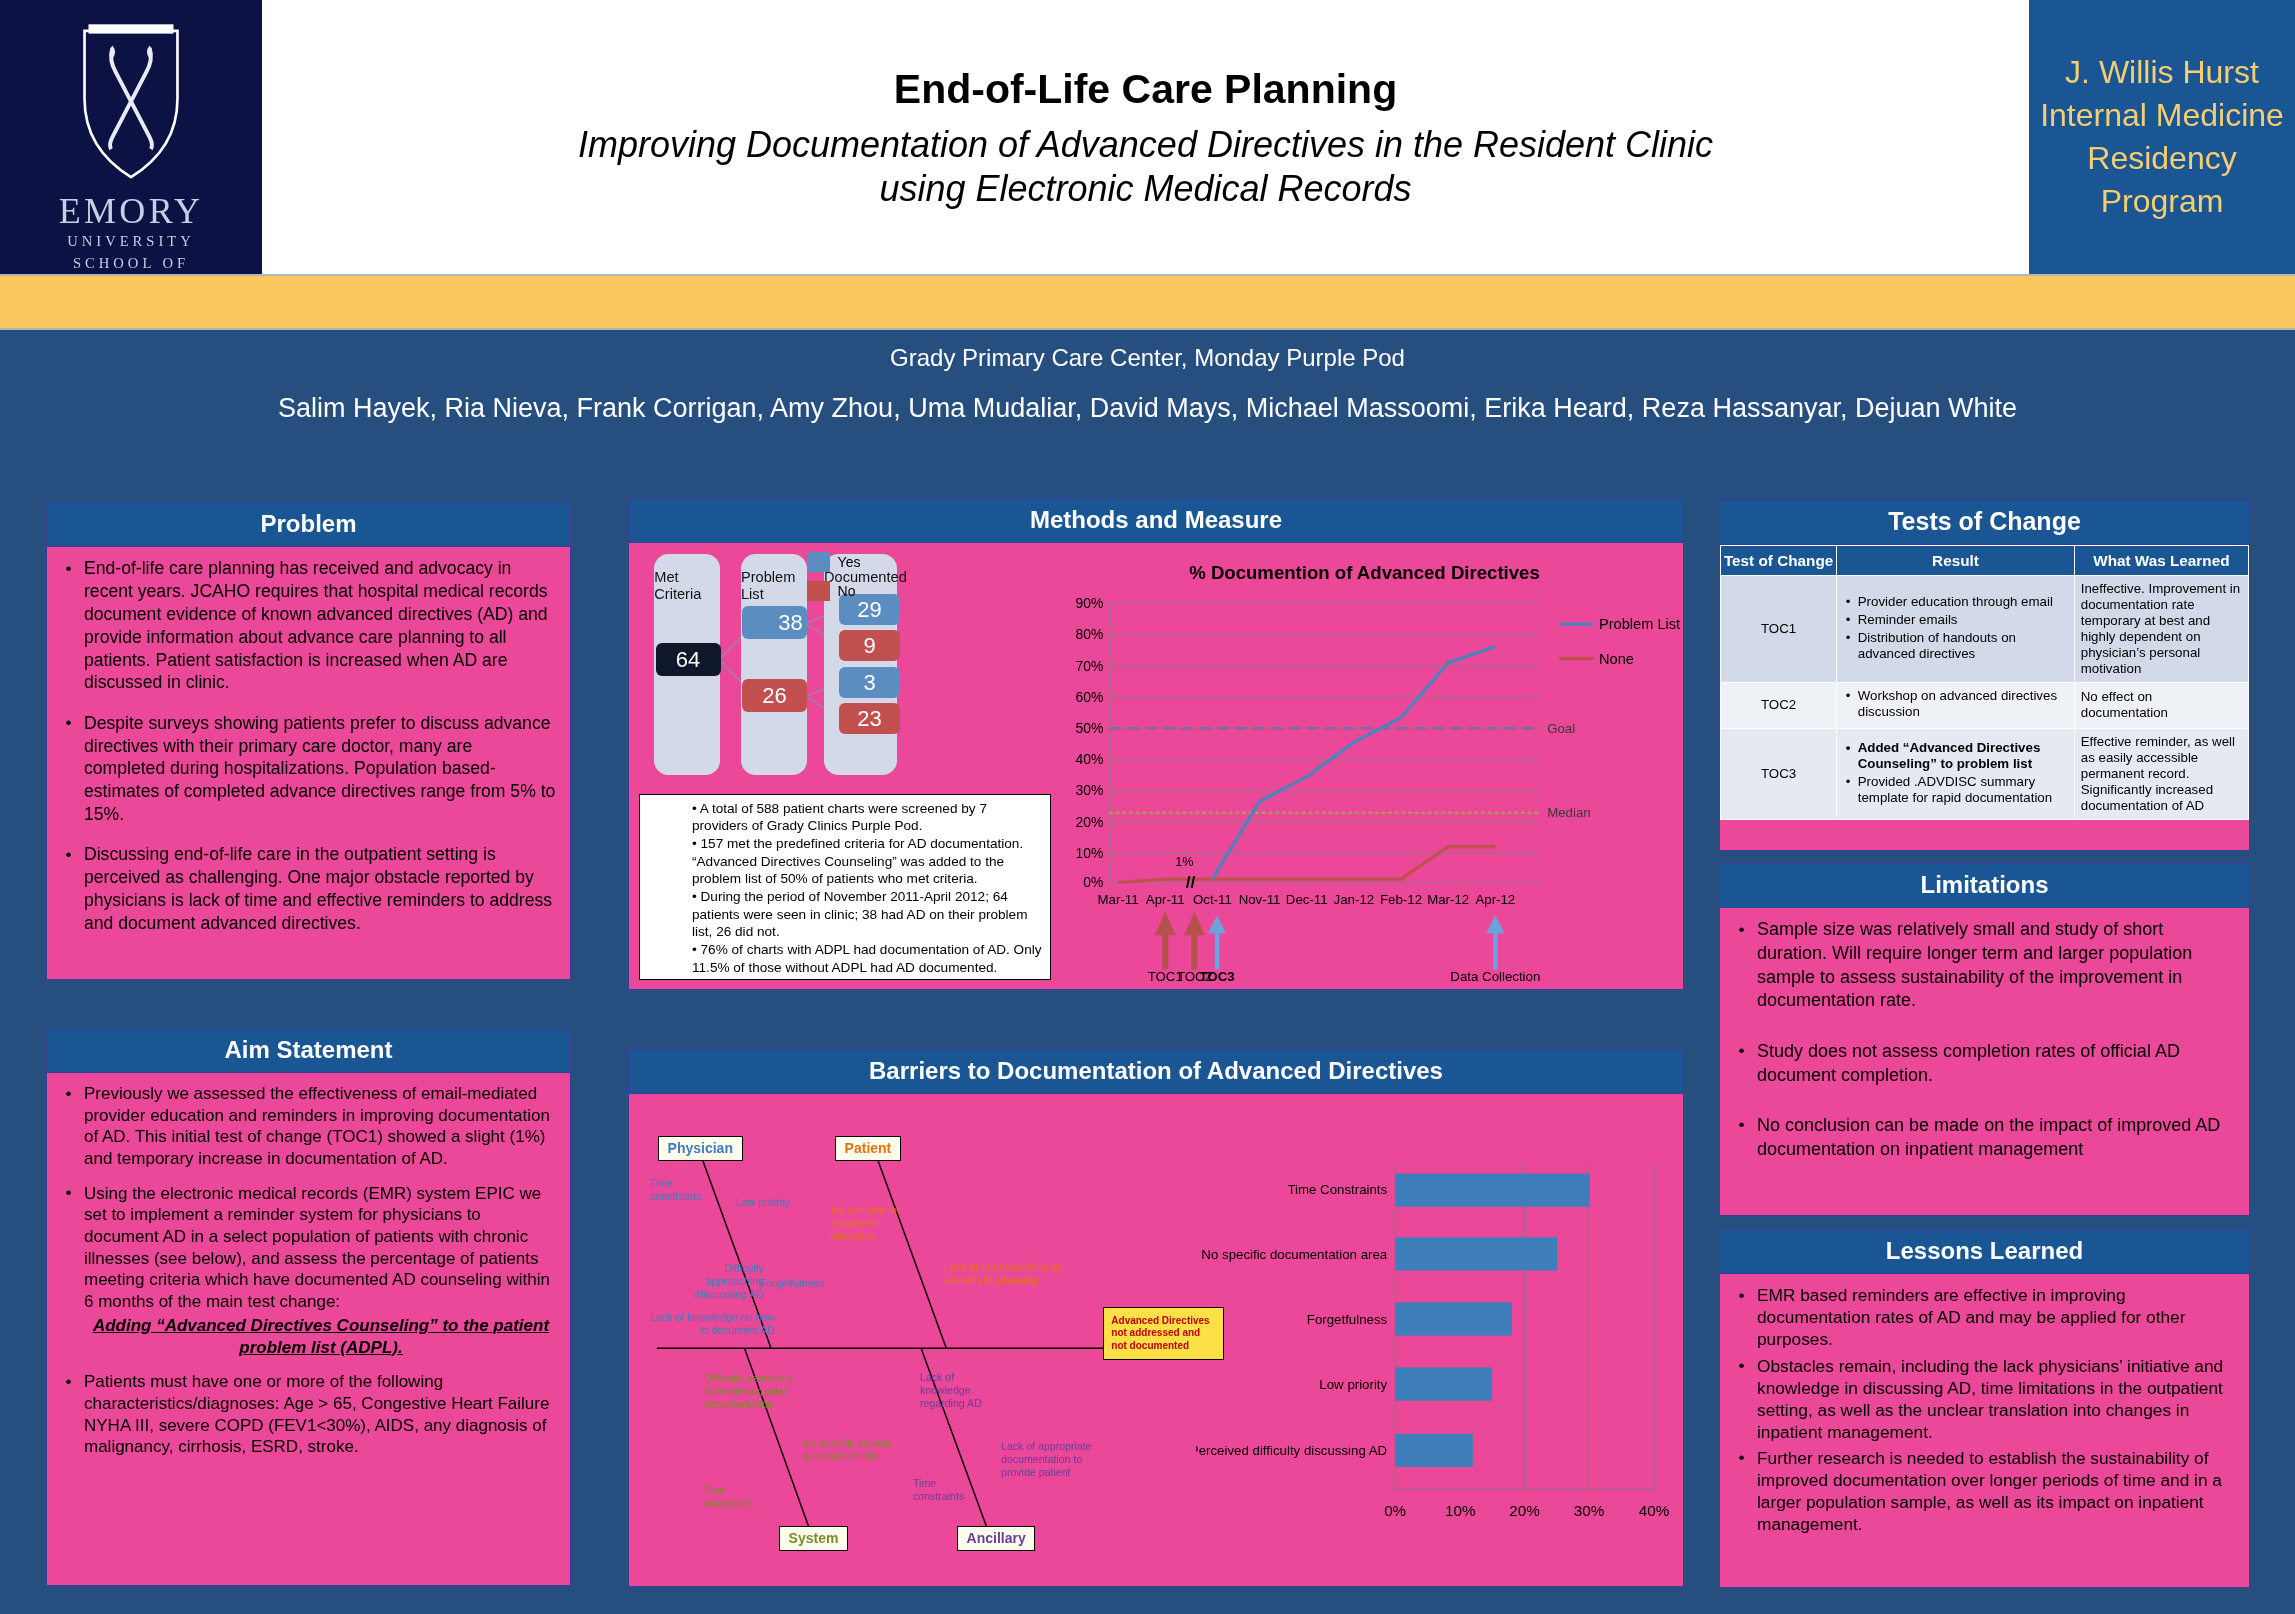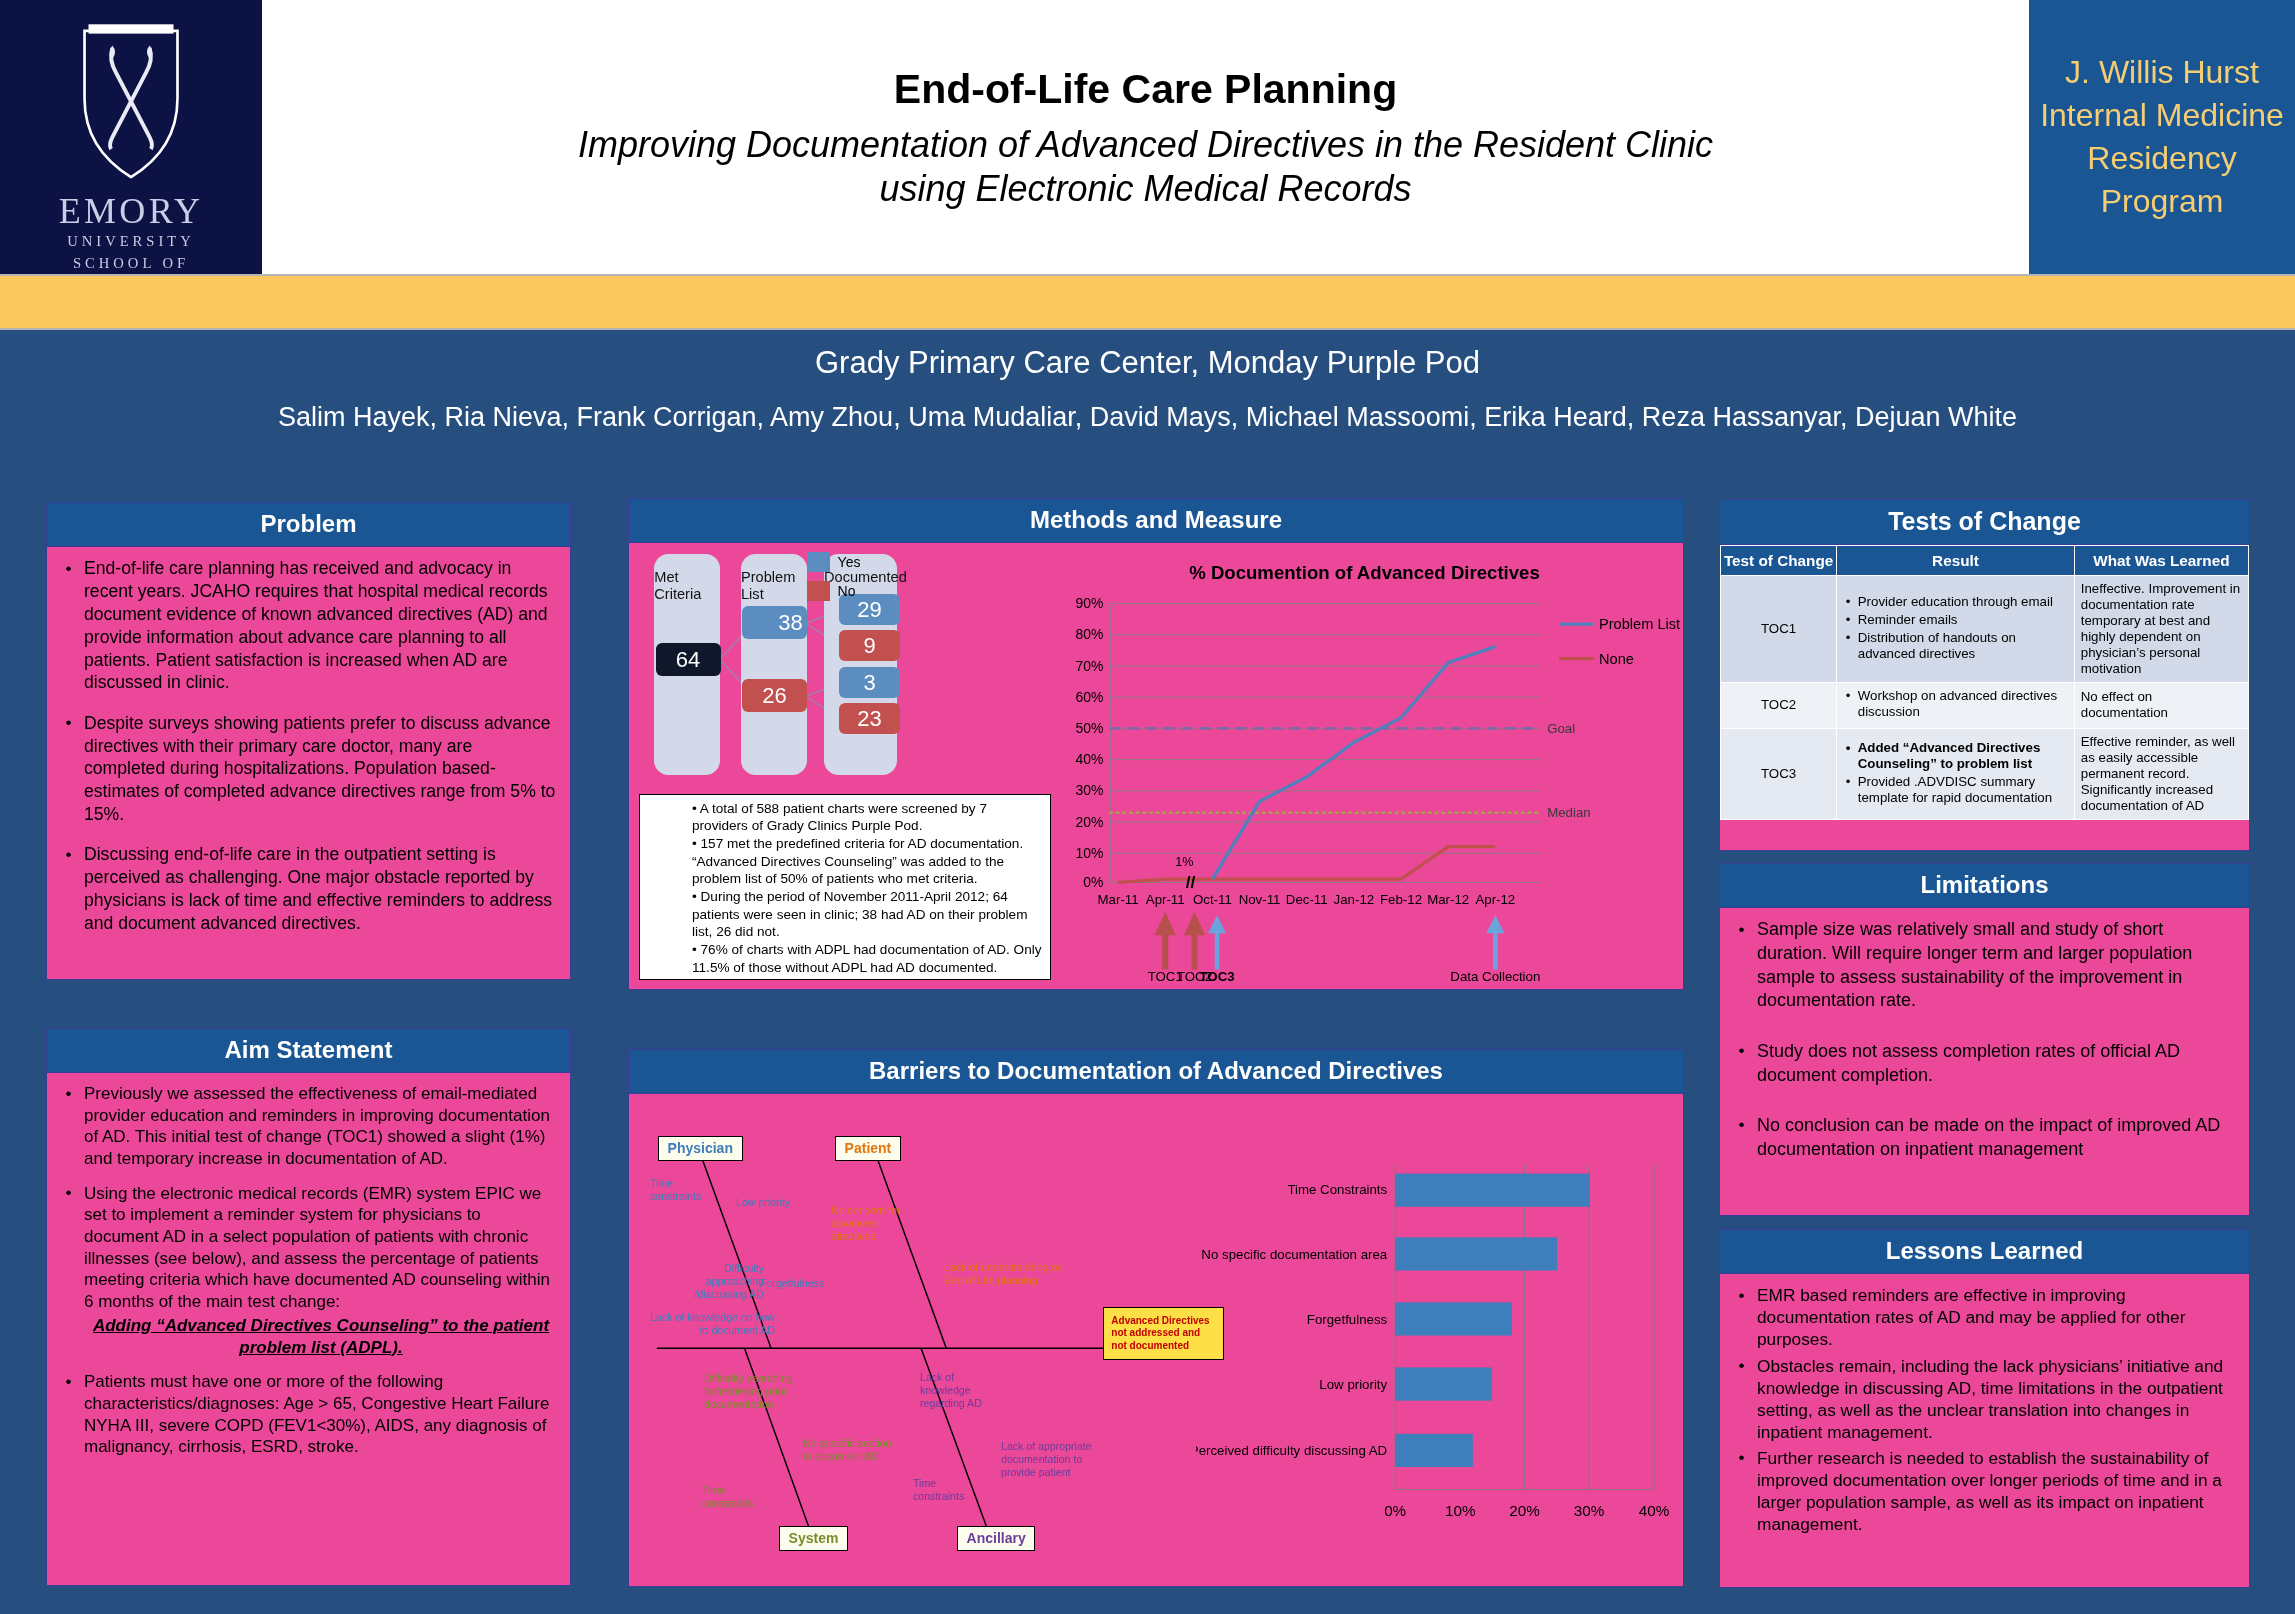--- a/index.html
+++ b/index.html
@@ -25,21 +25,21 @@
   #main-title { font-size:41px; font-weight:bold; color:#000; line-height:1.12; text-align:center; }
   #subtitle { font-size:36px; font-style:italic; color:#000; line-height:1.22; text-align:center; margin-top:10.6px; }
 
   #program-block { width:266px; flex:0 0 266px; background:#1a5694; color:#f5cd72; display:flex; flex-direction:column; justify-content:center; align-items:center; font-size:32px; line-height:1.34; text-align:center; }
 
   
   #gold-bar { position:absolute; left:0; top:274px; width:2295px; height:56px; background:#fbc85f; border-top:2px solid #b5b5b5; border-bottom:2px solid #b5b5b5; }
 
   
   #authors-block { position:absolute; left:0; top:329px; width:2295px; height:159px; color:#fff; text-align:center; }
-  #site-line { font-size:31px; padding-top:14.6px; line-height:1.2; }
+  #site-line { font-size:24px; padding-top:14.6px; line-height:1.2; }
   #authors-line { font-size:27px; padding-top:20px; line-height:1.25; }
   #mentors-line { font-size:27px; line-height:1.3; }
 
   
   .panel { position:absolute; background:#ec4899; border:1.3px solid #3b3b98; }
   .panel-head { background:#1a5694; color:#fff; font-weight:bold; text-align:center; font-size:24px; padding:6.6px 0 8px 0; border-bottom:1.3px solid #3b3b98; }
   .panel-body { padding:10.6px 12px 6.6px 12px; }
 
   ul.bullets { list-style:none; }
   ul.bullets > li { position:relative; padding-left:25px; font-size:17.6px; line-height:1.30; margin-bottom:17.3px; color:#000; }

